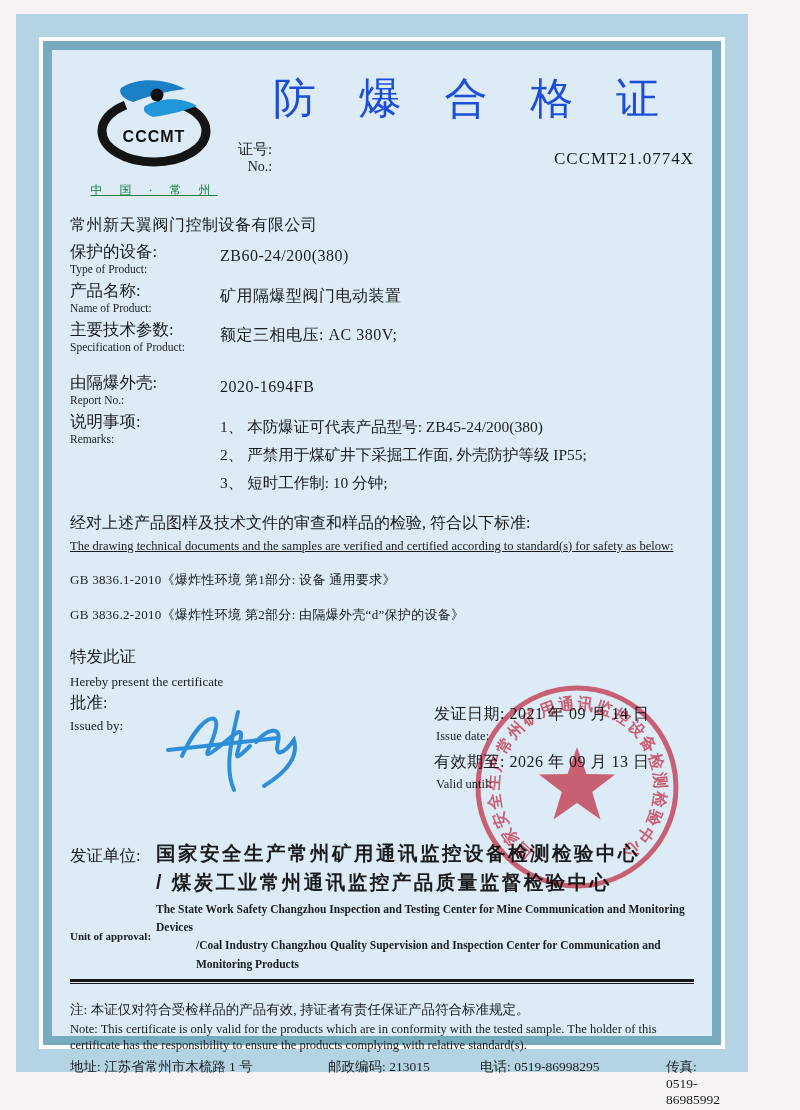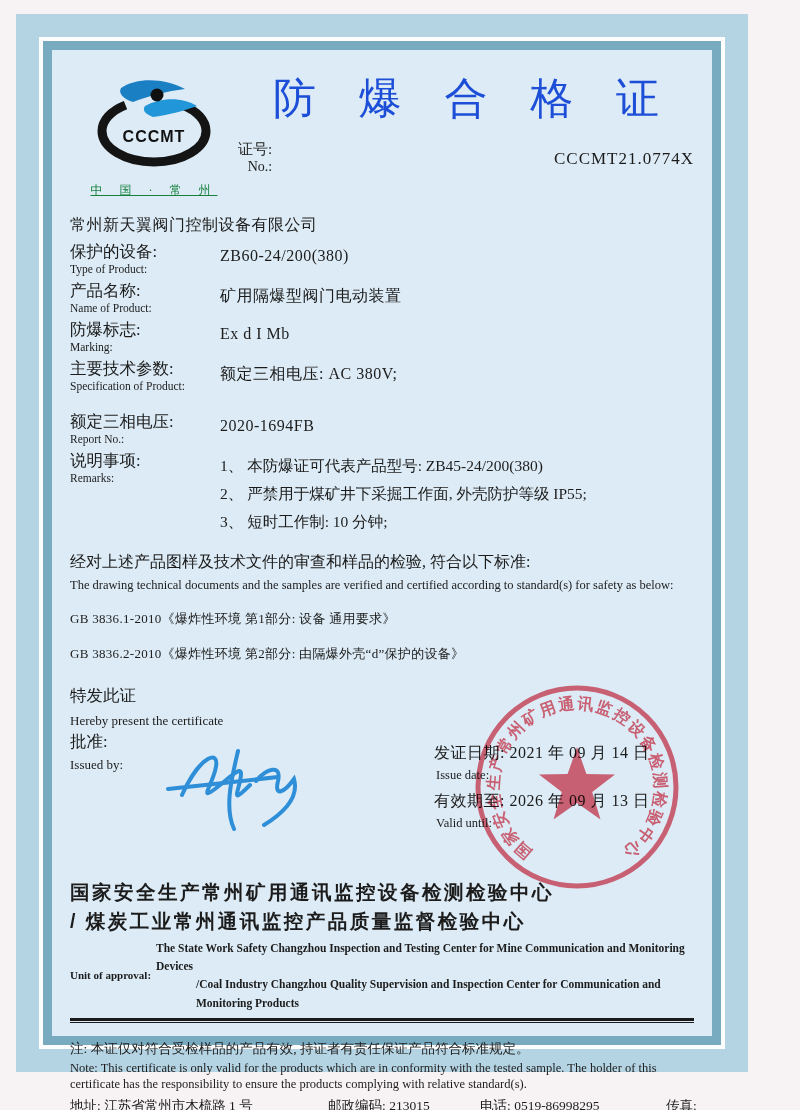--- a/index.html
+++ b/index.html
@@ -35,21 +35,21 @@
   .flabel{flex:0 0 150px;}
   .flabel .cn{font-size:16.5px;}
   .flabel .en{font-size:11.5px; white-space:nowrap;}
   .fvalue{flex:1; font-size:16px; padding-top:6px; letter-spacing:.5px;}
   .spacer14{height:14px;}
   .remarks-lines{line-height:1.8; font-size:15.5px; padding-top:2px;}
 
   
   .standards{margin-top:16px;}
   .std-cn{font-size:16px;}
-  .std-en{font-size:12.5px; margin-top:5px;}
+  .std-en{font-size:12.5px; margin-top:5px;text-decoration:underline;}
   .std-item{font-size:13px; margin-top:17px; letter-spacing:.3px;}
 
   
   .issue-area{position:relative; margin-top:22px; height:190px;}
   .present-cn{font-size:16.5px;}
   .present-en{font-size:13px; margin-top:6px;}
   .approve-cn{font-size:16.5px; margin-top:2px;}
   .approve-en{font-size:13px; margin-top:4px;}
   .sig-svg{position:absolute; left:90px; top:52px;}
   .dates{position:absolute; left:364px; top:58px; width:300px;}
@@ -124,38 +124,31 @@
             </div>
             <div class="frow">
               <div class="flabel">
                 <div class="cn">产品名称:</div>
                 <div class="en">Name of Product:</div>
               </div>
               <div class="fvalue">矿用隔爆型阀门电动装置</div>
             </div>
             <div class="frow">
               <div class="flabel">
-                <div class="cn">防爆标志:</div>
-                <div class="en">Marking:</div>
-              </div>
-              <div class="fvalue">Ex d I Mb</div>
-            </div>
-            <div class="frow">
-              <div class="flabel">
                 <div class="cn">主要技术参数:</div>
                 <div class="en">Specification of Product:</div>
               </div>
               <div class="fvalue">额定三相电压: AC 380V;</div>
             </div>
 
             <div class="spacer14"></div>
 
             <div class="frow">
               <div class="flabel">
-                <div class="cn">额定三相电压:</div>
+                <div class="cn">由隔爆外壳:</div>
                 <div class="en">Report No.:</div>
               </div>
               <div class="fvalue">2020-1694FB</div>
             </div>
 
             <div class="frow">
               <div class="flabel">
                 <div class="cn">说明事项:</div>
                 <div class="en">Remarks:</div>
               </div>
@@ -195,20 +188,21 @@
                 <div class="en">Issue date:</div>
               </div>
               <div class="date-line">
                 <div class="cn">有效期至: 2026 年 09 月 13 日</div>
                 <div class="en">Valid until:</div>
               </div>
             </div>
           </div>
 
           <div class="approval">
+            <div class="approval-label">发证单位:</div>
             <div class="approval-orgs">
               <div class="org-cn">国家安全生产常州矿用通讯监控设备检测检验中心</div>
               <div class="org-cn org-cn2">/ 煤炭工业常州通讯监控产品质量监督检验中心</div>
             </div>
           </div>
           <div class="approval-en">
             <div class="approval-en-label">Unit of approval:</div>
             <div class="approval-en-orgs">
               <div>The State Work Safety Changzhou Inspection and Testing Center for Mine Communication and Monitoring Devices</div>
               <div class="org-en2">/Coal Industry Changzhou Quality Supervision and Inspection Center for Communication and Monitoring Products</div>

